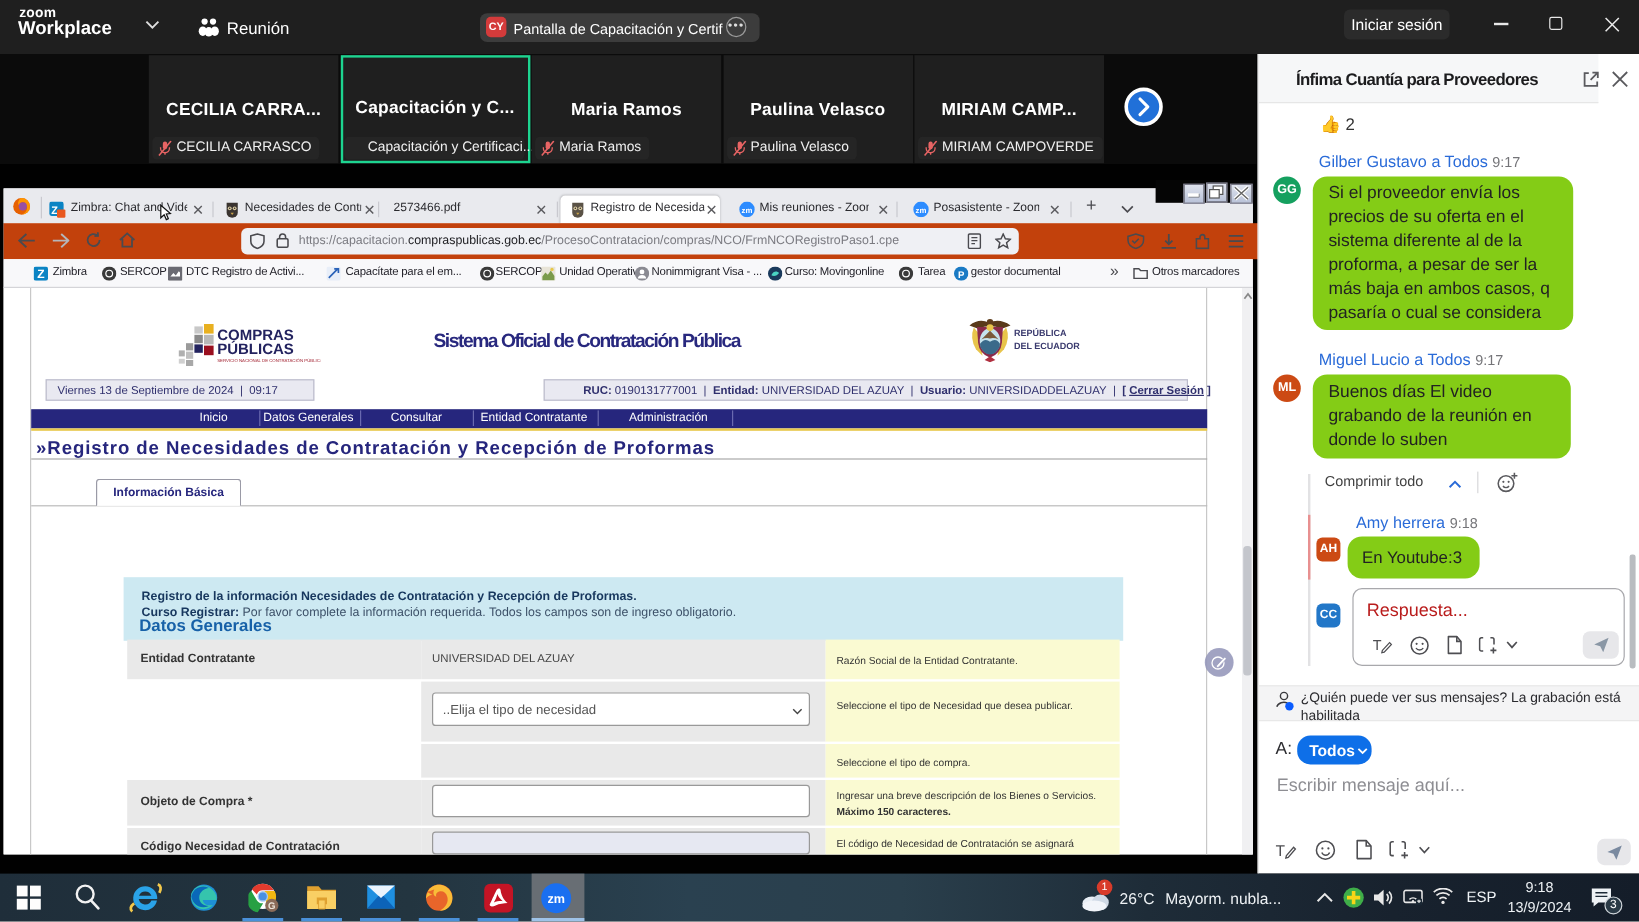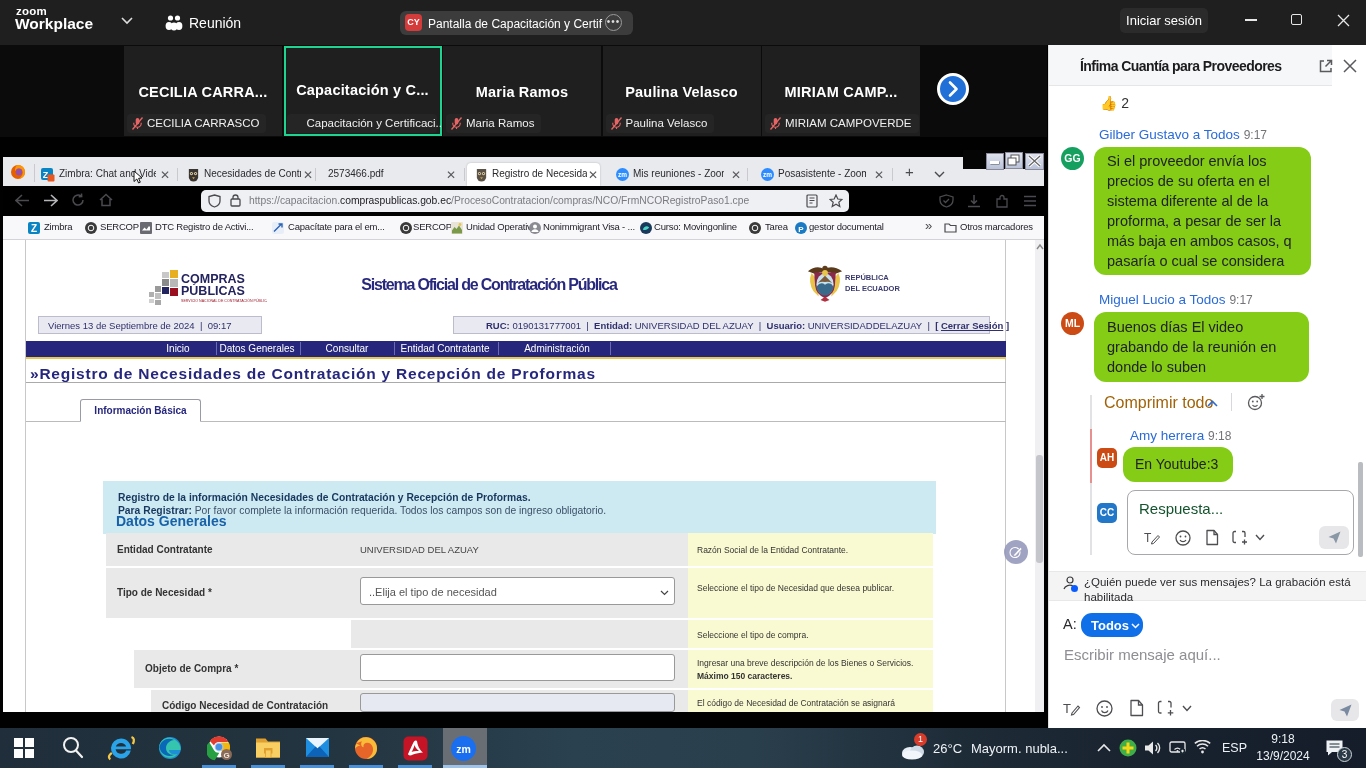--- a/index.html
+++ b/index.html
@@ -29,21 +29,21 @@
 .tlabel { left:3px; bottom:3px; height:19px; background:rgba(38,38,38,0.92); border-radius:4px; color:#f0f0f0; font-size:11.5px; line-height:19px; padding:0 7px 0 20px; white-space:nowrap; }
 .micwrap { left:4px; top:3px; }
 .nextbtn { left:937px; top:28px; width:32px; height:32px; background:#2170d8; border:3px solid #fff; border-radius:50%; }
 
 
 #share { left:0; top:137px; width:1047px; height:591px; background:#010101; }
 
 
 #browser { left:3px; top:20px; width:1041px; height:555px; background:#fff; }
 #tabbar { left:0; top:0; width:1041px; height:29px; background:#e9eaee; }
-#toolbar { left:0; top:29px; width:1087px; height:30px; background:#000000; }
+#toolbar { left:0; top:29px; width:1087px; height:30px; background:#c2410c; }
 #bookbar { left:0; top:59px; width:1041px; height:24px; background:#f8f8fa; border-bottom:1px solid #d4d4d8; }
 #page { left:0; top:83px; width:1041px; height:472px; background:#ffffff; }
 .tab { top:6px; height:23px; font-size:10px; color:#2a2a2e; }
 .tab .ttext { position:absolute; top:5px; white-space:nowrap; overflow:hidden; }
 .tabx { position:absolute; top:5px; color:#5a5a5e; font-size:12px; }
 .activetab { background:#fff; border-radius:4px 4px 0 0; box-shadow:0 0 2px rgba(0,0,0,0.25); }
 .urlfield { left:198px; top:4px; width:648px; height:22px; background:#eff0f4; border-radius:5px; }
 .bkitem { top:5px; font-size:9.5px; letter-spacing:-0.2px; color:#23222a; white-space:nowrap;text-align:center; }
 
 
@@ -401,67 +401,64 @@
     <div class="abs" style="left:607px;top:102px;width:1px;height:13px;background:#6a6ab0;"></div>
 
     <div class="abs crumb" style="left:27px;top:125px;">»Registro de Necesidades de Contratación y Recepción de Proformas</div>
     <div class="abs" style="left:23px;top:142px;width:980px;height:1px;background:#aaa;"></div>
 
     <div class="abs" style="left:23px;top:181px;width:980px;height:1px;background:#bbb;"></div>
     <div class="abs ftab" style="left:77px;top:159px;width:121px;height:23px;line-height:22px;z-index:2;">Información Básica</div>
 
     <div class="abs infobox" style="left:100px;top:199px;width:833px;height:53px;margin-top:42px;">
       <div class="abs" style="left:15px;top:11px;font-weight:bold;font-size:10.3px;">Registro de la información Necesidades de Contratación y Recepción de Proformas.</div>
-      <div class="abs" style="left:15px;top:24px;font-size:10.3px;"><b>Para Registrar:</b> <span style="color:#3c5068;">Por favor complete la información requerida. Todos los campos son de ingreso obligatorio.</span></div>
+      <div class="abs" style="left:15px;top:24px;font-size:10.3px;"><b>Curso Registrar:</b> <span style="color:#3c5068;">Por favor complete la información requerida. Todos los campos son de ingreso obligatorio.</span></div>
     </div>
 
     <div class="abs dg" style="left:113px;top:273px;">Datos Generales</div>
 
     <div class="abs rowlabel" style="left:103px;top:293px;width:245px;height:33px;">
             <span class="abs" style="left:11px;top:11px;">Entidad Contratante</span>
           </div>
     <div class="abs rowmid" style="left:348px;top:293px;width:337px;height:33px;">
             <span class="abs" style="left:9px;top:11px;">UNIVERSIDAD DEL AZUAY</span>
           </div>
     <div class="abs rowyellow" style="left:685px;top:293px;width:245px;height:33px;">
             <span class="abs" style="left:9px;top:12px;">Razón Social de la Entidad Contratante.</span>
           </div>
 
-    <div class="abs rowlabel" style="left:103px;top:328px;width:245px;height:50px;">
-            <span class="abs" style="left:11px;top:19px;">Tipo de Necesidad *</span>
-          </div>
     <div class="abs rowmid" style="left:348px;top:328px;width:337px;height:50px;">
       <div class="abs" style="left:9px;top:9px;width:315px;height:28px;background:#fff;border:1px solid #999;border-radius:3px;">
         <span class="abs" style="left:8px;top:8px;font-size:11px;color:#555;">..Elija el tipo de necesidad</span>
         <svg class="abs" style="left:299px;top:12px;" width="9" height="6">
                 <path d="M1 1 L4.5 4.5 L8 1" stroke="#444" stroke-width="1.2" fill="none"></path>
               </svg>
       </div>
     </div>
     <div class="abs rowyellow" style="left:685px;top:328px;width:245px;height:50px;">
             <span class="abs" style="left:9px;top:15px;">Seleccione el tipo de Necesidad que desea publicar.</span>
           </div>
 
     <div class="abs rowmid" style="left:348px;top:380px;width:337px;height:28px;"></div>
     <div class="abs rowyellow" style="left:685px;top:380px;width:245px;height:28px;">
             <span class="abs" style="left:9px;top:10px;">Seleccione el tipo de compra.</span>
           </div>
 
-    <div class="abs rowlabel" style="left:103px;top:410px;width:245px;height:38px;margin-left:28px;">
+    <div class="abs rowlabel" style="left:103px;top:410px;width:245px;height:38px;">
             <span class="abs" style="left:11px;top:13px;">Objeto de Compra *</span>
           </div>
     <div class="abs rowmid" style="left:348px;top:410px;width:337px;height:38px;">
       <div class="abs" style="left:9px;top:4px;width:315px;height:27px;background:#fff;border:1px solid #999;border-radius:3px;"></div>
     </div>
     <div class="abs rowyellow" style="left:685px;top:410px;width:245px;height:38px;">
             <span class="abs" style="left:9px;top:8px;">Ingresar una breve descripción de los Bienes o Servicios.</span>
             <span class="abs" style="left:9px;top:21px;font-weight:bold;">Máximo 150 caracteres.</span>
           </div>
 
-    <div class="abs rowlabel" style="left:103px;top:450px;width:245px;height:22px;margin-left:45px;">
+    <div class="abs rowlabel" style="left:103px;top:450px;width:245px;height:22px;">
             <span class="abs" style="left:11px;top:10px;">Código Necesidad de Contratación</span>
           </div>
     <div class="abs rowmid" style="left:348px;top:450px;width:337px;height:22px;">
       <div class="abs" style="left:9px;top:3px;width:315px;height:19px;background:#e6e8f2;border:1px solid #999;border-radius:3px;"></div>
     </div>
     <div class="abs rowyellow" style="left:685px;top:450px;width:245px;height:22px;">
             <span class="abs" style="left:9px;top:8px;">El código de Necesidad de Contratación se asignará</span>
           </div>
 
     <div class="abs" style="left:1032px;top:0px;width:9px;height:472px;background:#f0f0f2;"></div>
@@ -511,41 +508,41 @@
   <div class="abs avatar" style="left:12px;top:102px;width:23px;height:23px;border-radius:50%;background:#15a05f;line-height:23px;">GG</div>
   <div class="abs bubble" style="left:45px;top:102px;width:217px;height:128px;padding:4px 13px;">Si el proveedor  envía los precios de su oferta en el sistema diferente al de la proforma, a pesar de ser la más baja en ambos casos, q pasaría o cual se considera</div>
 
   <div class="abs" style="left:50px;top:247px;font-size:13.5px;"><span class="bluename">Miguel Lucio</span> <span class="bluename">a Todos</span> <span class="graytime" style="font-size:12px;">9:17</span></div>
   <div class="abs avatar" style="left:12px;top:267px;width:23px;height:23px;border-radius:50%;background:#cc4a14;line-height:23px;">ML</div>
   <div class="abs bubble" style="left:45px;top:267px;width:215px;height:70px;padding:5px 13px;">Buenos días El video grabando de la reunión en donde lo suben</div>
 
   
   <div class="abs" style="left:41px;top:350px;width:1.5px;height:160px;background:#e2e2e4;"></div>
   <div class="abs" style="left:41px;top:384px;width:1.5px;height:54px;background:#e89090;"></div>
-  <div class="abs" style="left:55px;top:349px;font-size:16px;color:#a16207;">Comprimir todo</div>
+  <div class="abs" style="left:55px;top:349px;font-size:12px;color:#404040;">Comprimir todo</div>
   <svg class="abs" style="left:158px;top:355px;" width="11" height="7">
         <path d="M1 6 L5.5 1.5 L10 6" stroke="#2a6bd8" stroke-width="1.6" fill="none"></path>
       </svg>
   <div class="abs" style="left:182px;top:348px;width:1px;height:18px;background:#d8d8da;"></div>
   <svg class="abs" style="left:198px;top:348px;" width="19" height="18" viewBox="0 0 19 18">
         <circle cx="8" cy="10" r="6.5" stroke="#5a5a5e" stroke-width="1.3" fill="none"></circle>
         <circle cx="5.8" cy="8.5" r="0.9" fill="#5a5a5e"></circle>
         <circle cx="10.2" cy="8.5" r="0.9" fill="#5a5a5e"></circle>
         <path d="M5.5 12 a3 3 0 0 0 5 0" stroke="#5a5a5e" stroke-width="1.2" fill="none"></path>
         <path d="M15 1 v5 M12.5 3.5 h5" stroke="#5a5a5e" stroke-width="1.3"></path>
       </svg>
 
   <div class="abs" style="left:81px;top:383px;font-size:13.5px;"><span class="bluename">Amy herrera</span> <span class="graytime" style="font-size:12px;">9:18</span></div>
   <div class="abs avatar" style="left:48px;top:403px;width:20px;height:20px;border-radius:5px;background:#cc4a14;line-height:20px;font-size:10px;">AH</div>
   <div class="abs bubble" style="left:74px;top:402px;width:110px;height:35px;line-height:35px;padding:0 12px;white-space:nowrap;font-size:14px;">En Youtube:3</div>
 
   
   <div class="abs" style="left:78px;top:445px;width:227px;height:65px;border:1.5px solid #a8a8ac;border-radius:8px;background:#fff;"></div>
   <div class="abs avatar" style="left:48px;top:458px;width:20px;height:20px;border-radius:5px;background:#2277c8;line-height:20px;font-size:10px;">CC</div>
-  <div class="abs" style="left:90px;top:455px;font-size:15px;color:#14532d;">Respuesta...</div>
+  <div class="abs" style="left:90px;top:455px;font-size:15px;color:#b91c1c;">Respuesta...</div>
   <g>
   <svg class="abs chatico" style="left:95px;top:485px;" width="17" height="16" viewBox="0 0 17 16">
           <text x="0" y="12" font-size="12" fill="#4e4e52">T</text>
           <path d="M8 12 L14 5.5 l1.5 1.5 L9.5 13.5 L7.5 14z" stroke="#4e4e52" stroke-width="1" fill="none"></path>
         </svg>
   <svg class="abs" style="left:126px;top:485px;" width="16" height="16">
           <circle cx="8" cy="8" r="7" stroke="#4e4e52" stroke-width="1.3" fill="none"></circle>
           <circle cx="5.5" cy="6.5" r="0.9" fill="#4e4e52"></circle>
           <circle cx="10.5" cy="6.5" r="0.9" fill="#4e4e52"></circle>
           <path d="M5 10 a3.5 3.5 0 0 0 6 0" stroke="#4e4e52" stroke-width="1.2" fill="none"></path>

